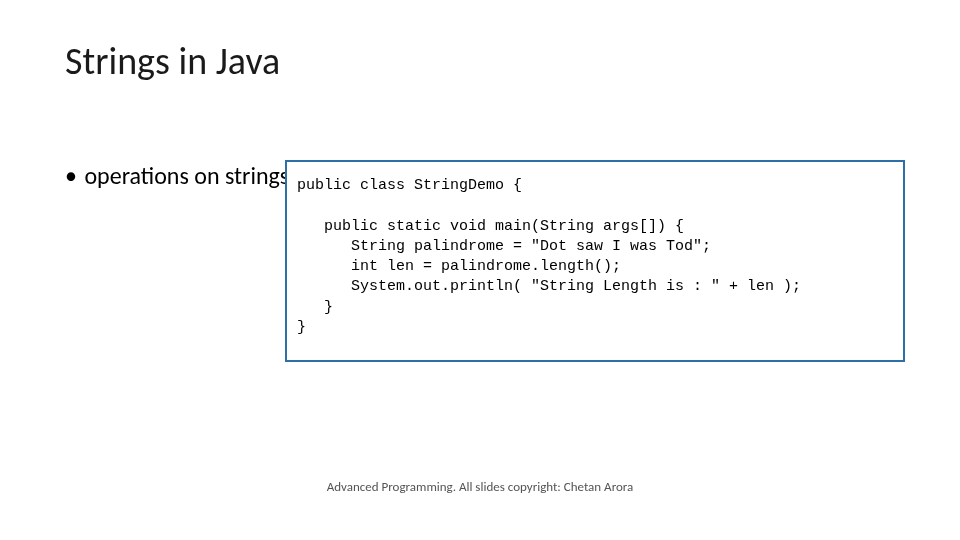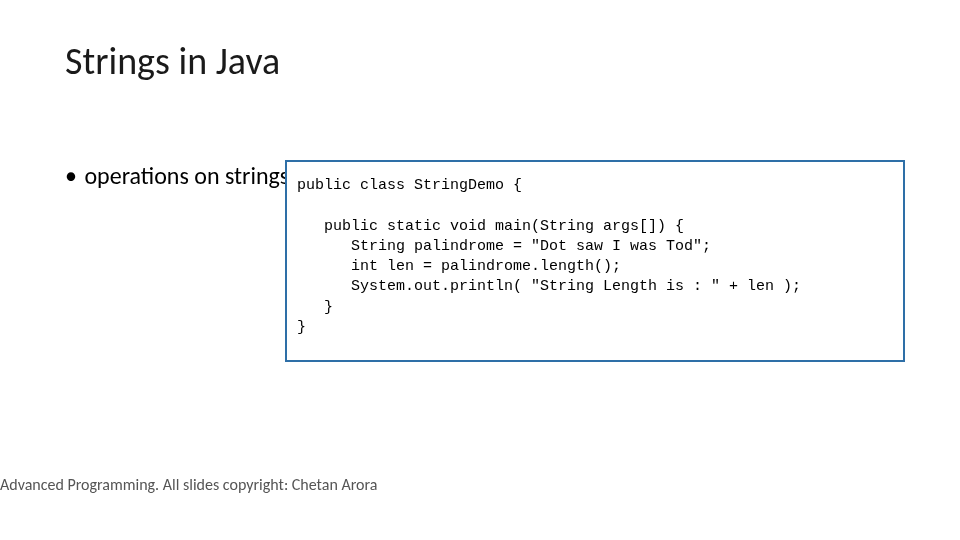--- a/index.html
+++ b/index.html
@@ -19,22 +19,22 @@
     font-family: Consolas, "Courier New", monospace;
     font-size: 15px;
     line-height: 1.35;
     white-space: pre;
     background: #fff;
   }
   .footer {
     position: absolute;
     left: 0; right: 0;
     bottom: 46px;
-    text-align: left;
-    font-size: 16px;
+    text-align: center;
+    font-size: 13px;
     color: #555;
   }
 </style>
 </head>
 <body>
 
 <div class="slide">
 
   <div class="title">Strings in Java</div>
 

